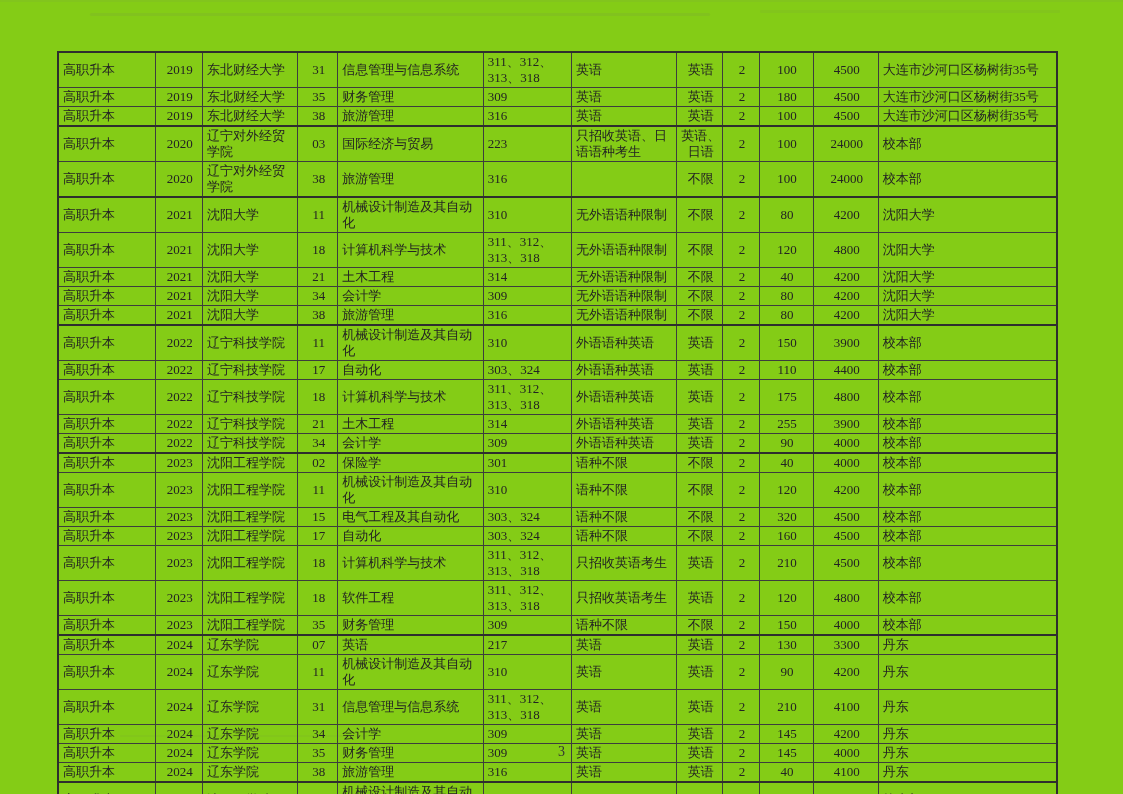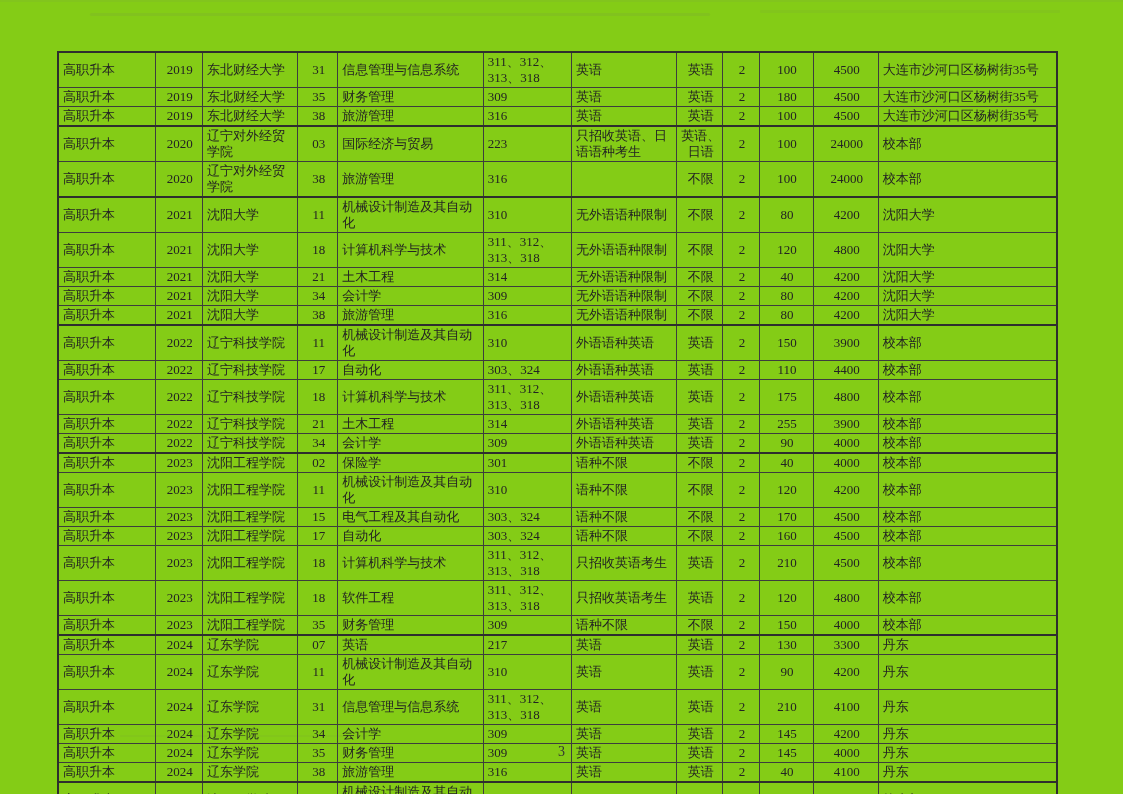--- a/index.html
+++ b/index.html
@@ -325,21 +325,21 @@
         <tr>
           <td class="l">高职升本</td>
           <td class="c">2023</td>
           <td class="l">沈阳工程学院</td>
           <td class="c">15</td>
           <td class="l">电气工程及其自动化</td>
           <td class="l">303、324</td>
           <td class="l">语种不限</td>
           <td class="c">不限</td>
           <td class="c">2</td>
-          <td class="c">170</td>
+          <td class="c">320</td>
           <td class="c">4500</td>
           <td class="l">校本部</td>
         </tr>
         <tr>
           <td class="l">高职升本</td>
           <td class="c">2023</td>
           <td class="l">沈阳工程学院</td>
           <td class="c">17</td>
           <td class="l">自动化</td>
           <td class="l">303、324</td>

